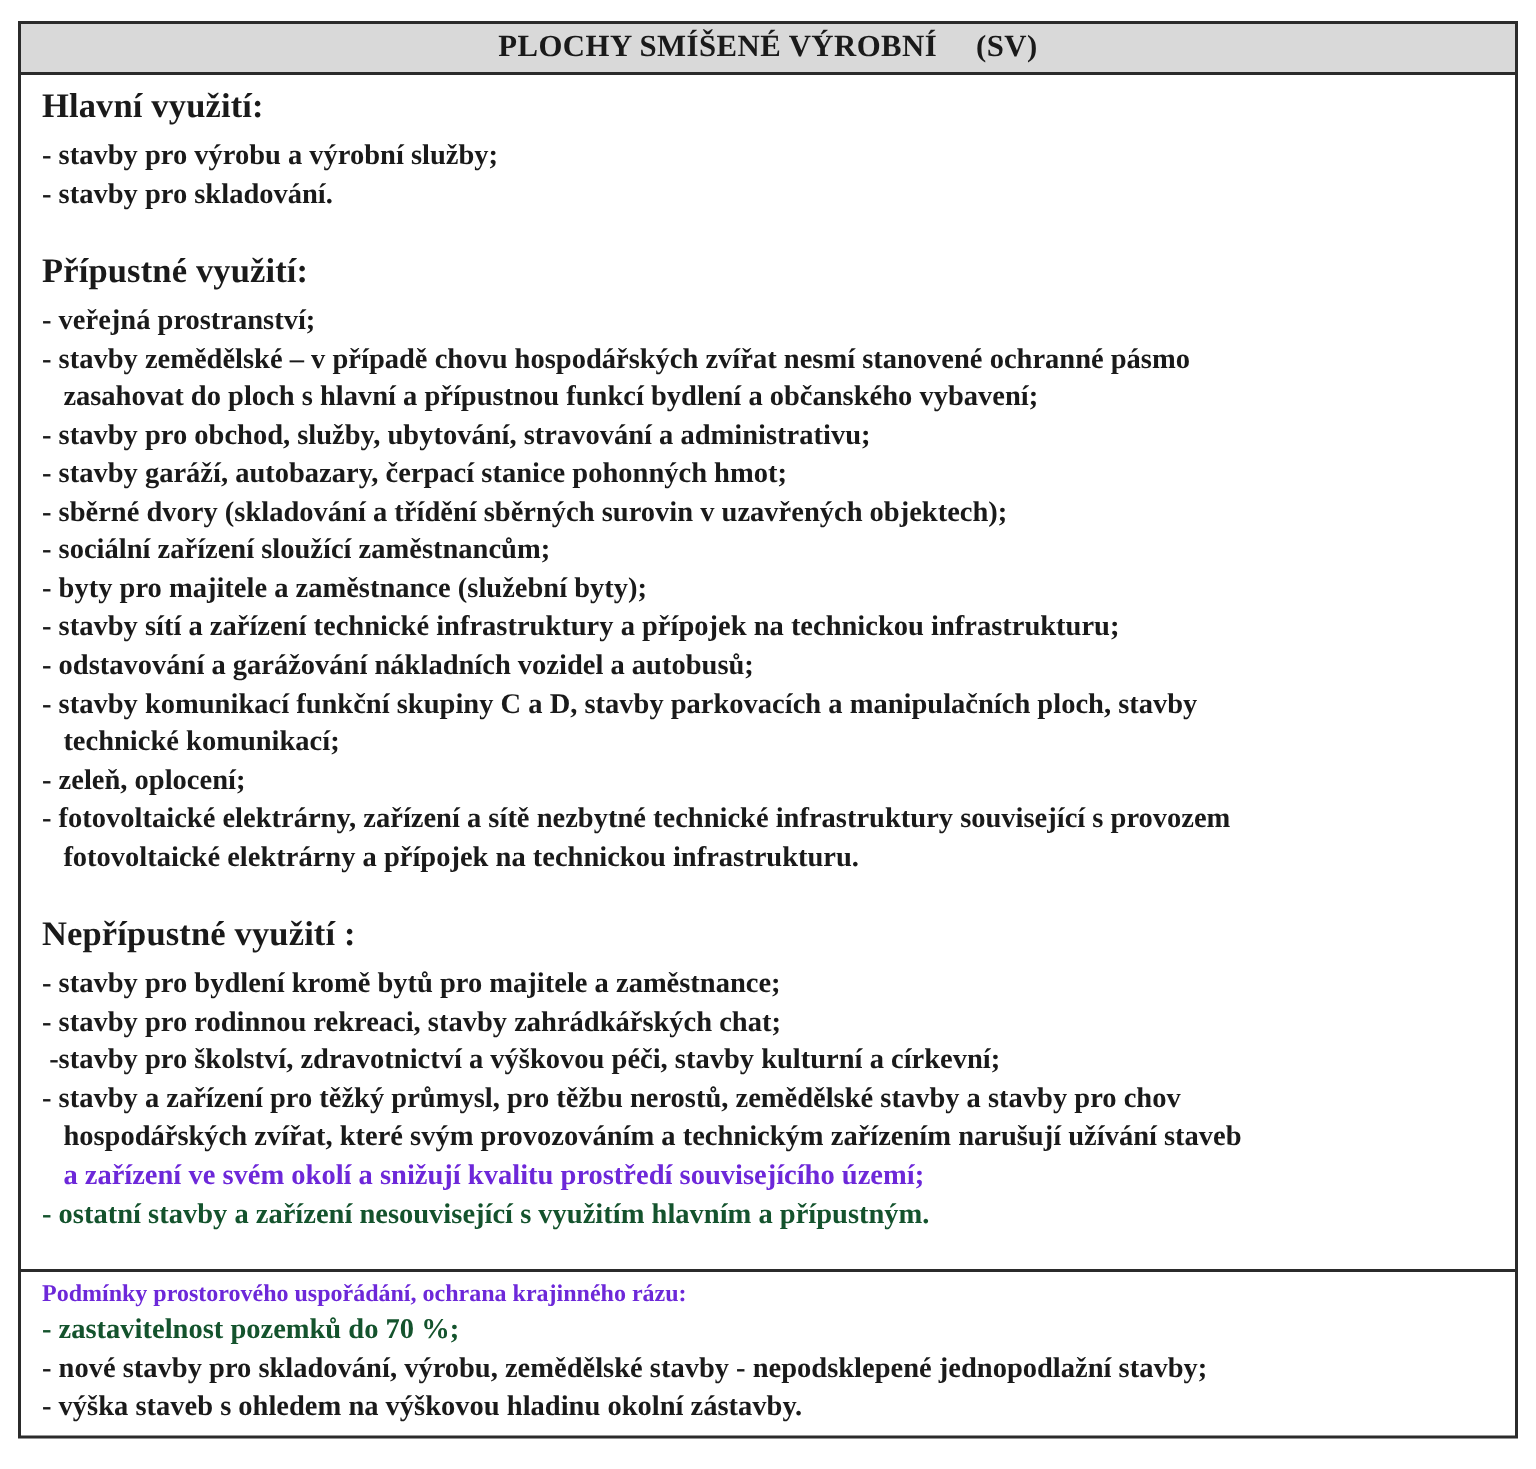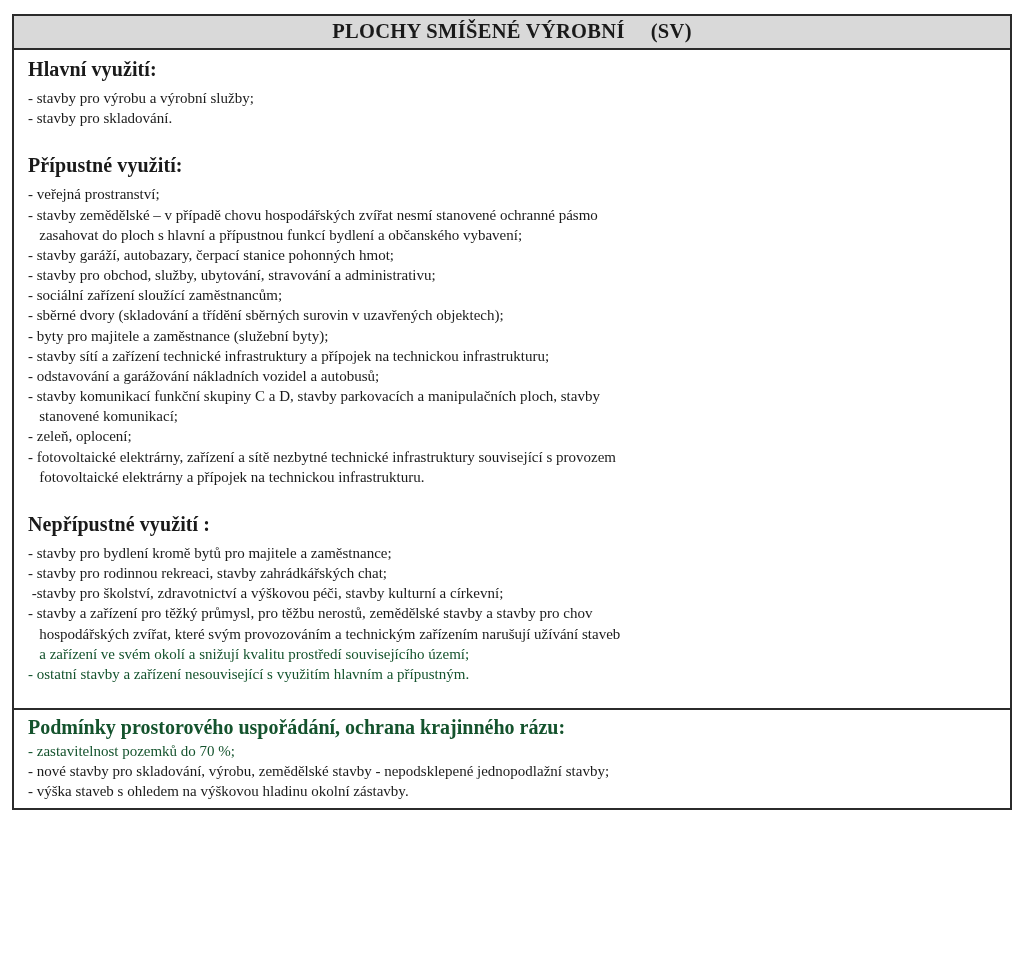--- a/index.html
+++ b/index.html
@@ -39,44 +39,45 @@
   }
   .header-row .code {
     margin-left: 26px;
   }
   .body-cell {
     box-sizing: border-box;
     padding: 6px 10px 10px 14px;
   }
   .section-title {
     font-weight: bold;
-    font-size: 20px;
+    font-size: 23px;
     margin: 2px 0 7px 0;
     letter-spacing: 0.1px;
   }
   .section-title.spaced-above {
     margin-top: 26px;
   }
   .line {
-    font-size: 15px;
+    font-size: 19px;
     line-height: 1.345;
     margin: 0;
     white-space: pre-wrap;
+    font-weight: bold;
   }
   .footer-cell {
     box-sizing: border-box;
     border-top: 2px solid #2b2b2b;
     padding: 4px 10px 6px 14px;
   }
   .footer-title {
     font-weight: bold;
-    font-size: 20px;
+    font-size: 16px;
     margin: 2px 0 2px 0;
   }
-  .fade-a { color: #14532d; }
+  .fade-a { color: #6d28d9; }
   .fade-b { color: #14532d; }
   .block-gap { height: 14px; }
 </style>
 </head>
 <body>
 
 <div class="page">
   <div class="doc-table">
 
     <div class="header-row">
@@ -89,29 +90,29 @@
         <div class="section-title">Hlavní využití:</div>
         <p class="line">- stavby pro výrobu a výrobní služby;</p>
         <p class="line">- stavby pro skladování.</p>
       </div>
 
       <div class="section">
         <div class="section-title spaced-above">Přípustné využití:</div>
         <p class="line">- veřejná prostranství;</p>
         <p class="line">- stavby zemědělské – v případě chovu hospodářských zvířat nesmí stanovené ochranné pásmo</p>
         <p class="line">   zasahovat do ploch s hlavní a přípustnou funkcí bydlení a občanského vybavení;</p>
+        <p class="line">- stavby pro obchod, služby, ubytování, stravování a administrativu;</p>
         <p class="line">- stavby garáží, autobazary, čerpací stanice pohonných hmot;</p>
-        <p class="line">- stavby pro obchod, služby, ubytování, stravování a administrativu;</p>
+        <p class="line">- sběrné dvory (skladování a třídění sběrných surovin v uzavřených objektech);</p>
         <p class="line">- sociální zařízení sloužící zaměstnancům;</p>
-        <p class="line">- sběrné dvory (skladování a třídění sběrných surovin v uzavřených objektech);</p>
         <p class="line">- byty pro majitele a zaměstnance (služební byty);</p>
         <p class="line">- stavby sítí a zařízení technické infrastruktury a přípojek na technickou infrastrukturu;</p>
         <p class="line">- odstavování a garážování nákladních vozidel a autobusů;</p>
         <p class="line">- stavby komunikací funkční skupiny C a D, stavby parkovacích a manipulačních ploch, stavby</p>
-        <p class="line">   stanovené komunikací;</p>
+        <p class="line">   technické komunikací;</p>
         <p class="line">- zeleň, oplocení;</p>
         <p class="line">- fotovoltaické elektrárny, zařízení a sítě nezbytné technické infrastruktury související s provozem</p>
         <p class="line">   fotovoltaické elektrárny a přípojek na technickou infrastrukturu.</p>
       </div>
 
       <div class="section">
         <div class="section-title spaced-above">Nepřípustné využití :</div>
         <p class="line">- stavby pro bydlení kromě bytů pro majitele a zaměstnance;</p>
         <p class="line">- stavby pro rodinnou rekreaci, stavby zahrádkářských chat;</p>
         <p class="line"> -stavby pro školství, zdravotnictví a výškovou péči, stavby kulturní a církevní;</p>

